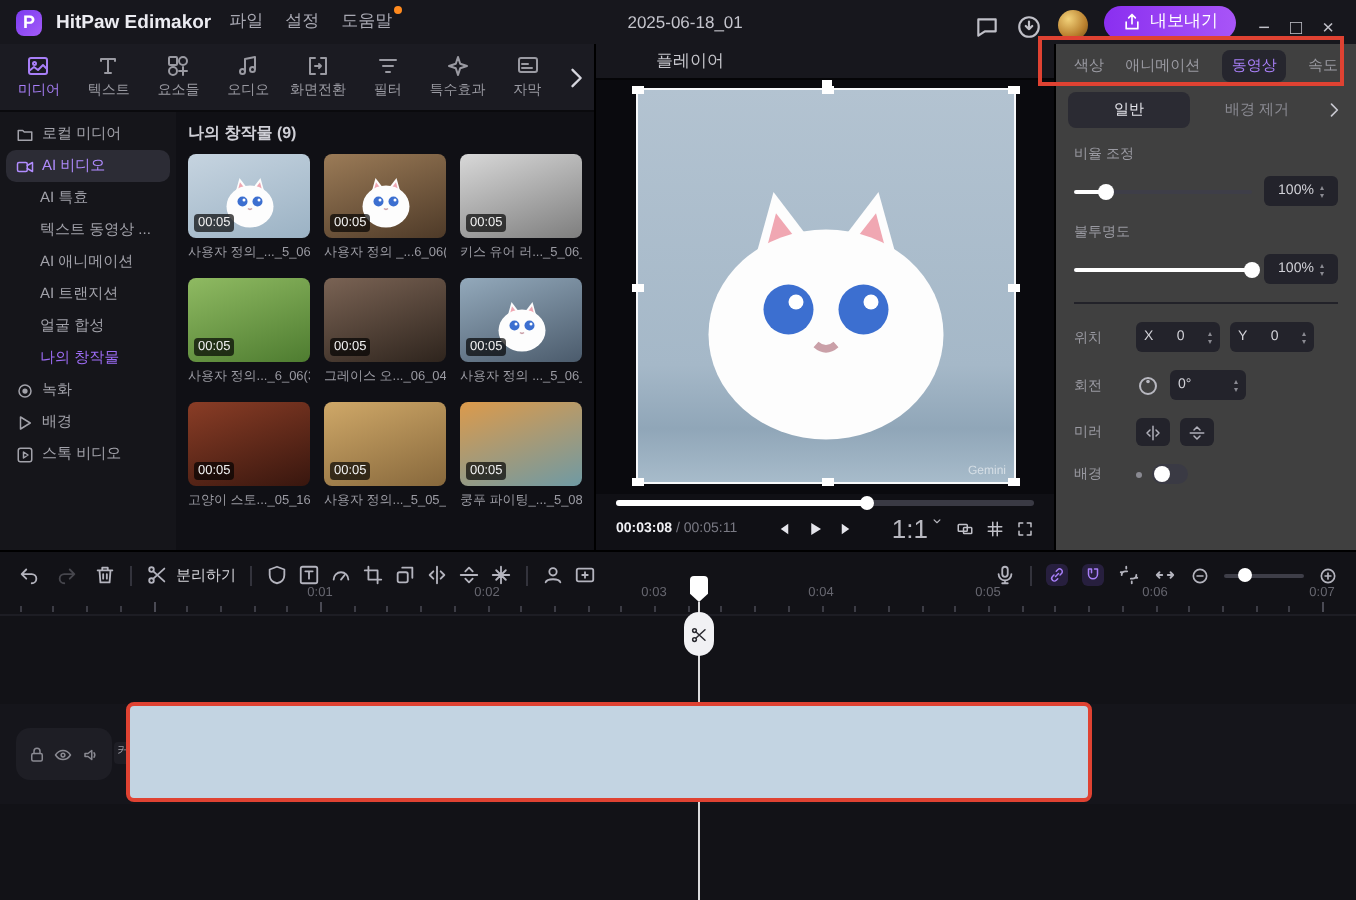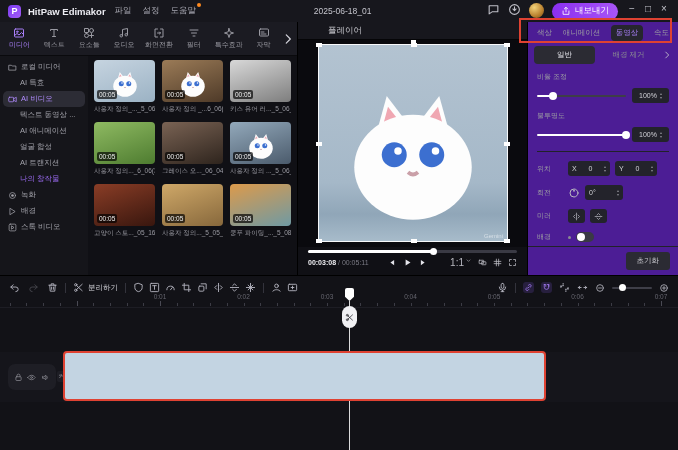--- a/index.html
+++ b/index.html
@@ -8,21 +8,21 @@
   .app{position:relative;width:678px;height:450px;display:flex;flex-direction:column}
 
   
   .titlebar{height:22px;background:#17171d;display:flex;align-items:center;padding:0 8px;gap:7px;flex:none}
   .logo-sq{width:13px;height:13px;border-radius:4px;background:linear-gradient(135deg,#7b3bf0,#a45cf8);
     color:#fff;font-weight:bold;font-size:9px;display:flex;align-items:center;justify-content:center}
   .logo-txt{font-weight:bold;font-size:9.5px;color:#ececf2;white-space:nowrap}
   .menu{color:#a8a8b2;font-size:8.5px;padding:0 2px;position:relative}
   .menu .ndot{position:absolute;top:-2px;right:-3px;width:4px;height:4px;border-radius:50%;background:#ff8a1e}
   .tb-center{flex:1;text-align:center;color:#c4c4cc;font-size:8.5px}
-  .tb-right{display:flex;align-items:flex-start;gap:8px}
+  .tb-right{display:flex;align-items:flex-end;gap:8px}
   .tb-ic{width:13px;height:13px;color:#c0c0c8}
   .avatar{width:15px;height:15px;border-radius:50%;background:radial-gradient(circle at 35% 30%,#f2d27a,#b9802e 60%,#6d4a14)}
   .export-btn{height:17px;display:flex;align-items:center;gap:4px;padding:0 9px;border-radius:9px;
     background:linear-gradient(90deg,#8a2ff0,#a855f7);color:#fff;font-size:8.5px}
   .export-btn .ic{width:10px;height:10px}
   .wctl{color:#c2c2ca;font-size:10px;width:12px;text-align:center}
 
   
   .main{height:253px;display:flex;flex:none}
   .left-col{width:298px;display:flex;flex-direction:column;background:#121217;border-right:1px solid #000}
@@ -68,25 +68,25 @@
   .pbar{position:relative;height:3px;border-radius:2px;background:#3a3a44}
   .pbar .fill{position:absolute;left:0;top:0;bottom:0;border-radius:2px;background:#fff}
   .pbar .ph{position:absolute;top:-2px;width:7px;height:7px;border-radius:50%;background:#fff}
   .ctl-row{display:flex;align-items:center;margin-top:4px;gap:6px}
   .time{font-size:7px;white-space:nowrap}
   .time .cur{color:#f0f0f4;font-weight:bold}
   .time .tot{color:#7a7a84}
   .transport{display:flex;align-items:center;gap:7px;margin-left:12px}
   .transport .ic{width:9px;height:9px;color:#e4e4ea}
   .ctl-right{margin-left:auto;display:flex;align-items:center;gap:6px;color:#b8b8c0}
-  .ratio{font-size:10px;display:flex;align-items:flex-start;gap:1px}
+  .ratio{font-size:13px;display:flex;align-items:flex-start;gap:1px}
   .ctl-right .ic{width:9px;height:9px}
 
   
-  .inspector{width:150px;background:#4c1d95;display:flex;flex-direction:column}
+  .inspector{width:150px;background:#404040;display:flex;flex-direction:column}
   .itabs{height:21px;display:flex;align-items:center;justify-content:space-between;padding:0 9px;flex:none}
   .itab{font-size:7.5px;color:#9a9aa2;white-space:nowrap}
   .itab.sel{background:#26262e;color:#a87ff8;padding:3px 5px;border-radius:4px}
   .isubtabs{display:flex;align-items:center;gap:3px;margin:3px 6px 0;flex:none}
   .subtab{flex:1;text-align:center;padding:4px 0;font-size:7.5px;color:#8a8a92;border-radius:4px;white-space:nowrap}
   .subtab.sel{background:#2b2b33;color:#e4e4ea}
   .sub-more{width:10px;color:#c8c8d0}
   .ibody{padding:0 9px;flex:1}
   .ilabel{font-size:7px;color:#9a9aa2;margin-top:8px}
   .slider-row{display:flex;align-items:center;gap:6px;margin-top:6px}
@@ -279,41 +279,41 @@
           </svg>
         </div>
       <div class="left-body">
         <div class="sidebar" id="sidebar">
             <div class="side-item">
               <svg viewBox="0 0 24 24" class="ic ">
                 <path d="M3 6h6l2 2h10v11H3z"></path>
               </svg>
               <span>로컬 미디어</span>
             </div>
-            <div class="side-item l1">
-              <span>AI 특효</span>
-            </div>
             <div class="side-item selected">
               <svg viewBox="0 0 24 24" class="ic ">
                 <rect x="2" y="6" width="13" height="12" rx="2"></rect>
                 <path d="M15 10l7-4v12l-7-4"></path>
               </svg>
               <span>AI 비디오</span>
             </div>
             <div class="side-item l1">
+              <span>AI 특효</span>
+            </div>
+            <div class="side-item l1">
               <span>텍스트 동영상 ...</span>
             </div>
             <div class="side-item l1">
               <span>AI 애니메이션</span>
             </div>
             <div class="side-item l1">
+              <span>AI 트랜지션</span>
+            </div>
+            <div class="side-item l1">
               <span>얼굴 합성</span>
-            </div>
-            <div class="side-item l1">
-              <span>AI 트랜지션</span>
             </div>
             <div class="side-item l1 active">
               <span>나의 창작물</span>
             </div>
             <div class="side-item">
               <svg viewBox="0 0 24 24" class="ic ">
                 <circle cx="12" cy="12" r="8"></circle>
                 <circle cx="12" cy="12" r="3.5" fill="currentColor" stroke="none"></circle>
               </svg>
               <span>녹화</span>
@@ -326,20 +326,21 @@
             </div>
             <div class="side-item">
               <svg viewBox="0 0 24 24" class="ic ">
                 <rect x="3" y="3" width="18" height="18" rx="3"></rect>
                 <path d="M10 8l6 4-6 4z"></path>
               </svg>
               <span>스톡 비디오</span>
             </div>
           </div>
         <div class="media-panel">
+          <div class="m-header">나의 창작물 (9)</div>
           <div class="m-grid" id="mgrid">
               <div class="m-item">
                 <div class="thumb" style="background: linear-gradient(160deg, rgb(198, 212, 224), rgb(155, 178, 196));">
                   <svg viewBox="0 0 24 24" class="thumb-cat">
                     <use href="#sym-cat"></use>
                   </svg>
                   <div class="dur">00:05</div>
                 </div>
                 <div class="m-name">사용자 정의_..._5_06_18</div>
               </div>
@@ -559,23 +560,20 @@
               </div>
             </span>
         </div>
         <div class="prow">
           <span class="ilabel">배경</span>
           <span class="bg-dot"></span>
           <span class="toggle">
               <span class="tk"></span>
             </span>
         </div>
-      </div>
-      <div class="ifooter">
-        <span class="reset-btn">초기화</span>
       </div>
     </div>
   </div>
 
   <div class="timeline">
     <div class="t-toolbar">
       <span id="tl-left" style="display:flex;gap:8px">
           <svg viewBox="0 0 24 24" class="ic t-icon">
             <path d="M9 6L4 11l5 5M4 11h11a5 5 0 0 1 0 10"></path>
           </svg>

